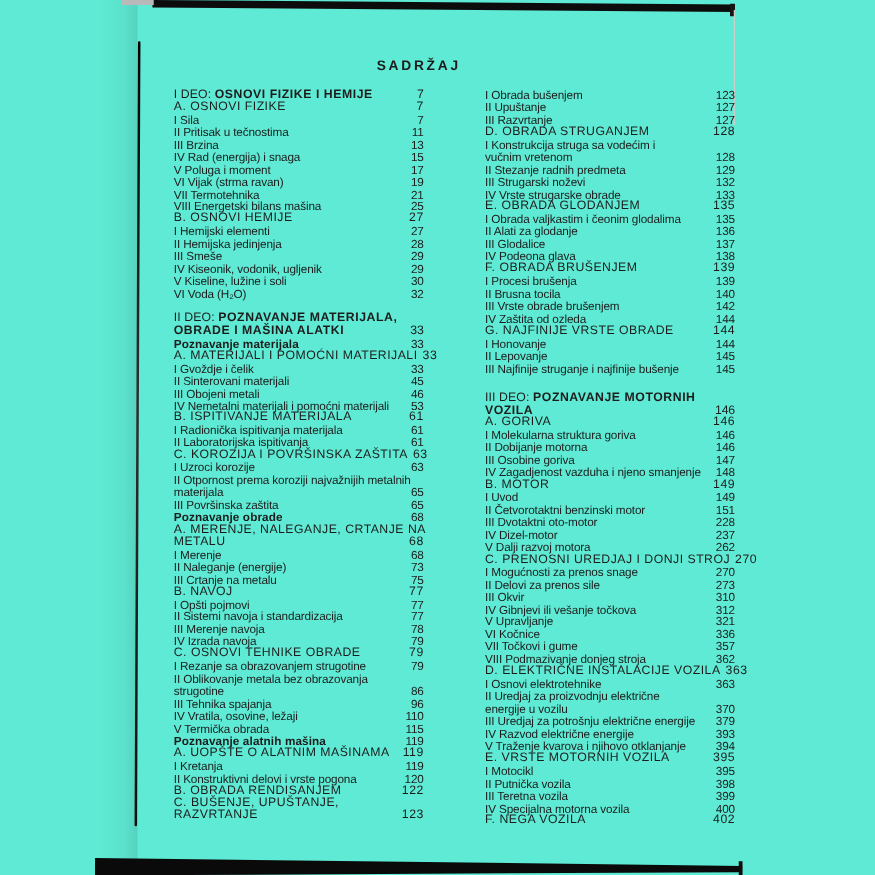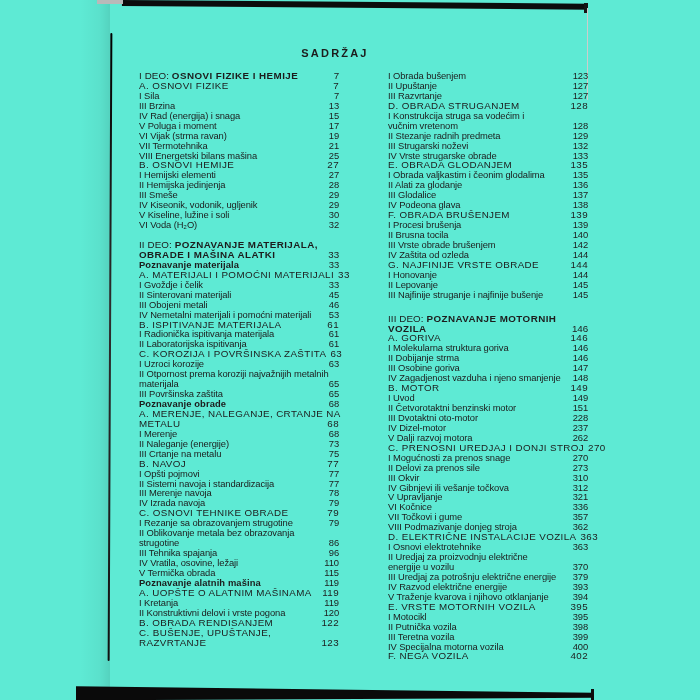--- a/index.html
+++ b/index.html
@@ -59,20 +59,24 @@
       </div>
       <div class="row s-c">
         <span class="label">A. OSNOVI FIZIKE</span>
         <span class="page">7</span>
       </div>
       <div class="row">
         <span class="label">I Sila</span>
         <span class="page">7</span>
       </div>
       <div class="row">
+        <span class="label">II Pritisak u tečnostima</span>
+        <span class="page">11</span>
+      </div>
+      <div class="row">
         <span class="label">III Brzina</span>
         <span class="page">13</span>
       </div>
       <div class="row">
         <span class="label">IV Rad (energija) i snaga</span>
         <span class="page">15</span>
       </div>
       <div class="row">
         <span class="label">V Poluga i moment</span>
         <span class="page">17</span>
@@ -380,21 +384,21 @@
       </div>
       <div class="row s-c">
         <span class="label">A. GORIVA</span>
         <span class="page">146</span>
       </div>
       <div class="row">
         <span class="label">I Molekularna struktura goriva</span>
         <span class="page">146</span>
       </div>
       <div class="row">
-        <span class="label">II Dobijanje strma</span>
+        <span class="label">II Dobijanje motorna</span>
         <span class="page">146</span>
       </div>
       <div class="row">
         <span class="label">III Osobine goriva</span>
         <span class="page">147</span>
       </div>
       <div class="row">
         <span class="label">IV Zagadjenost vazduha i njeno smanjenje</span>
         <span class="page">148</span>
       </div>

